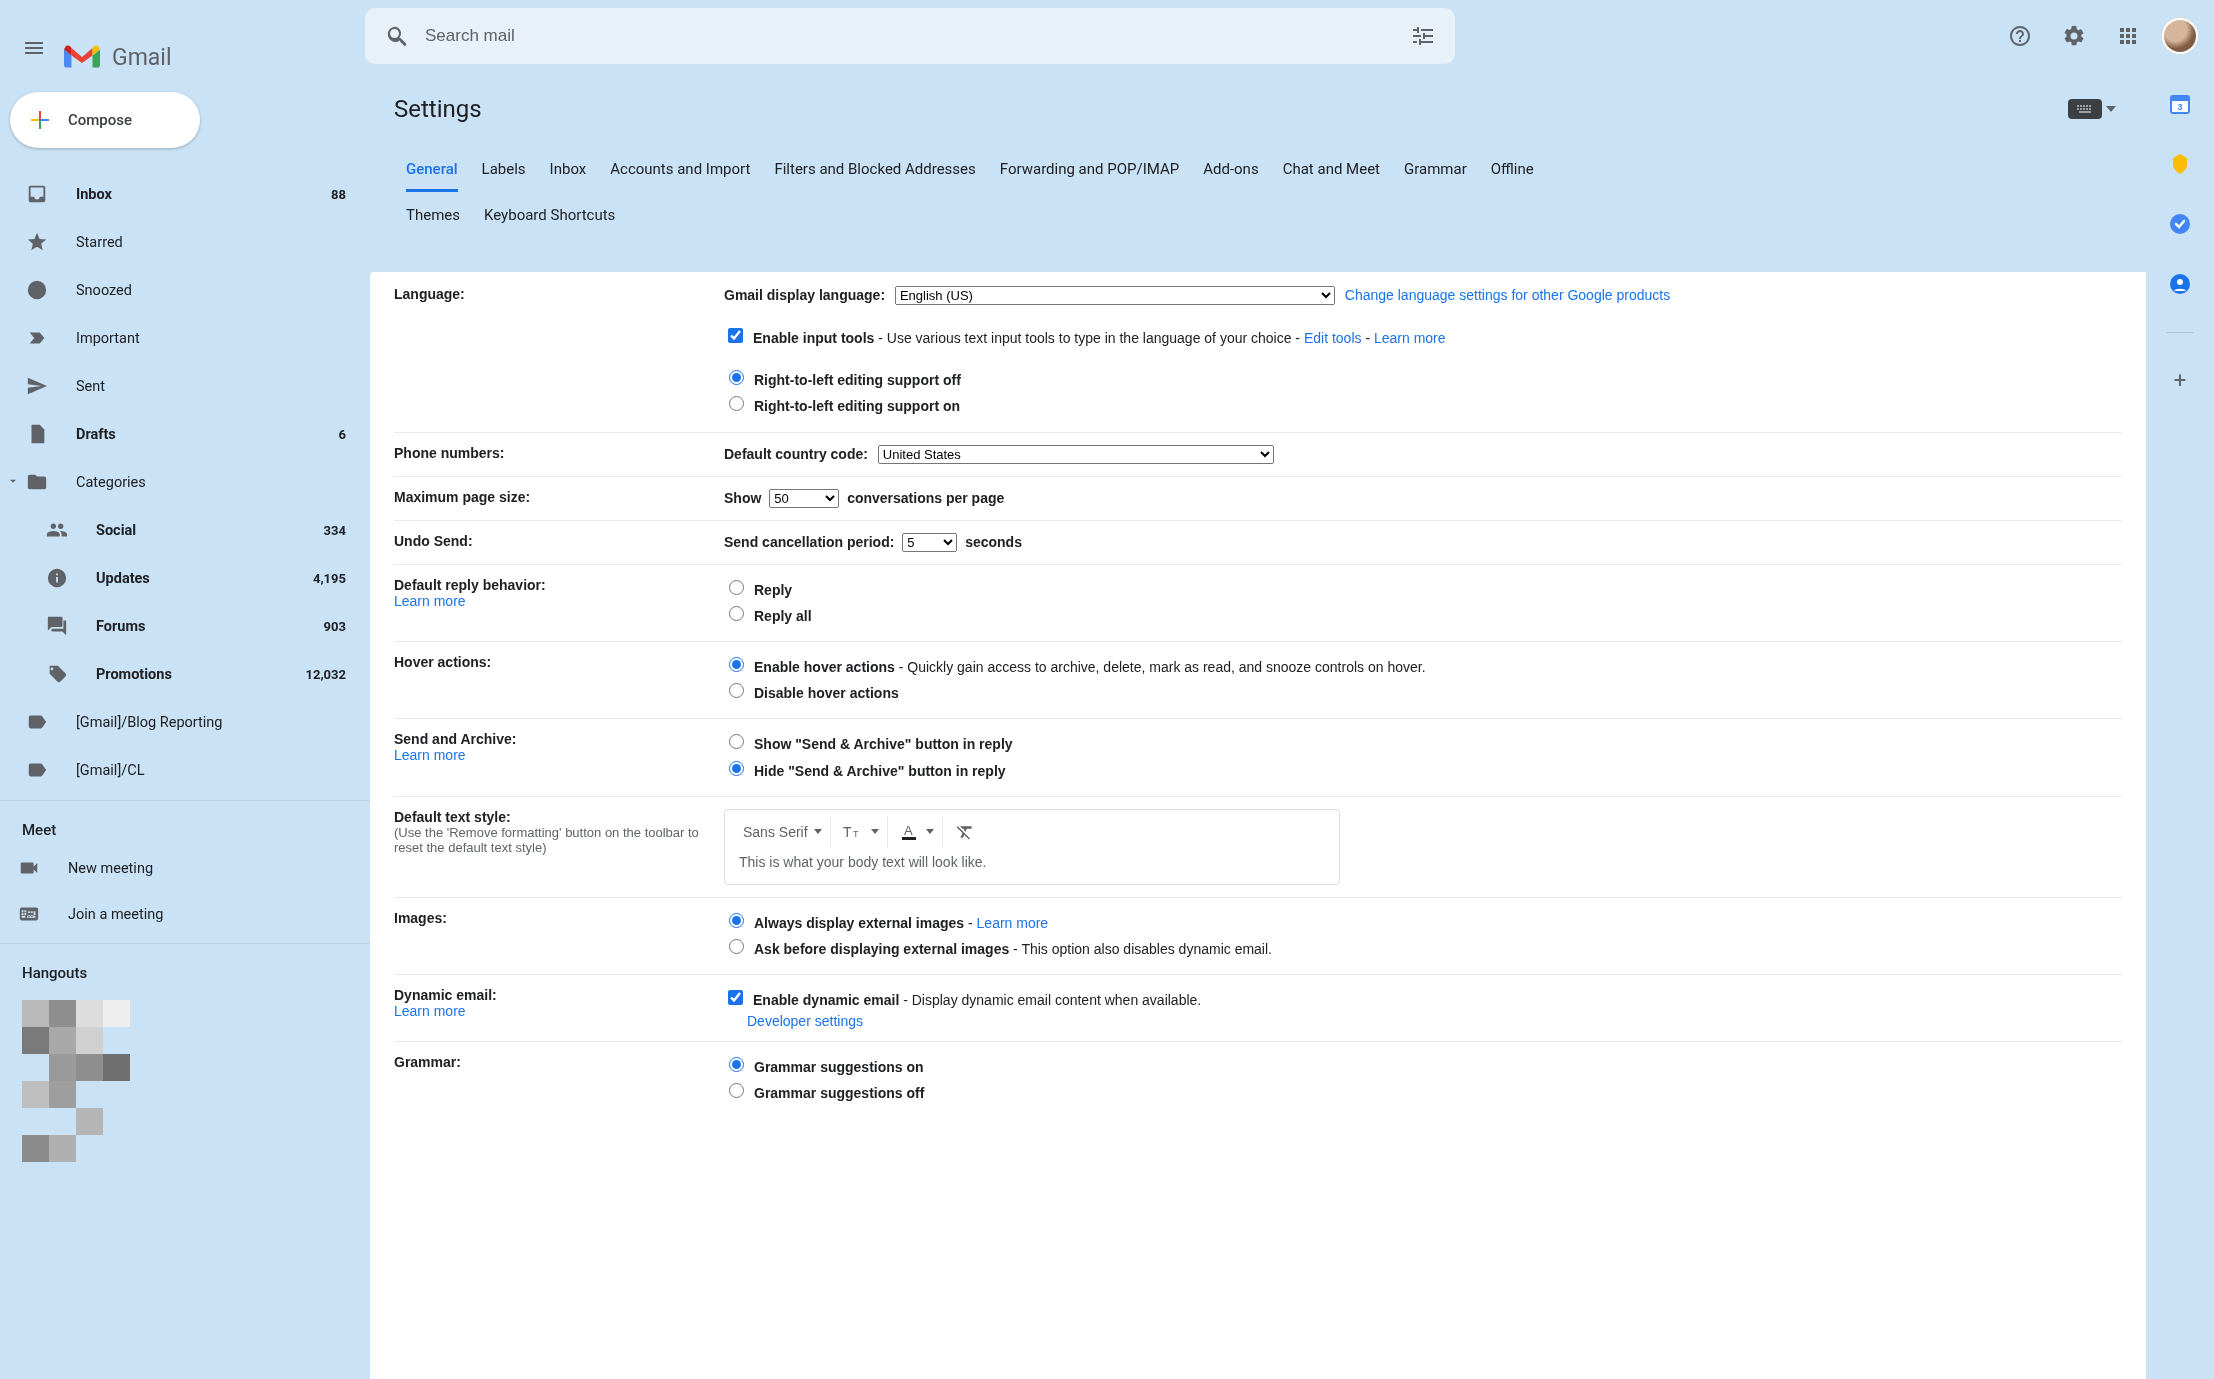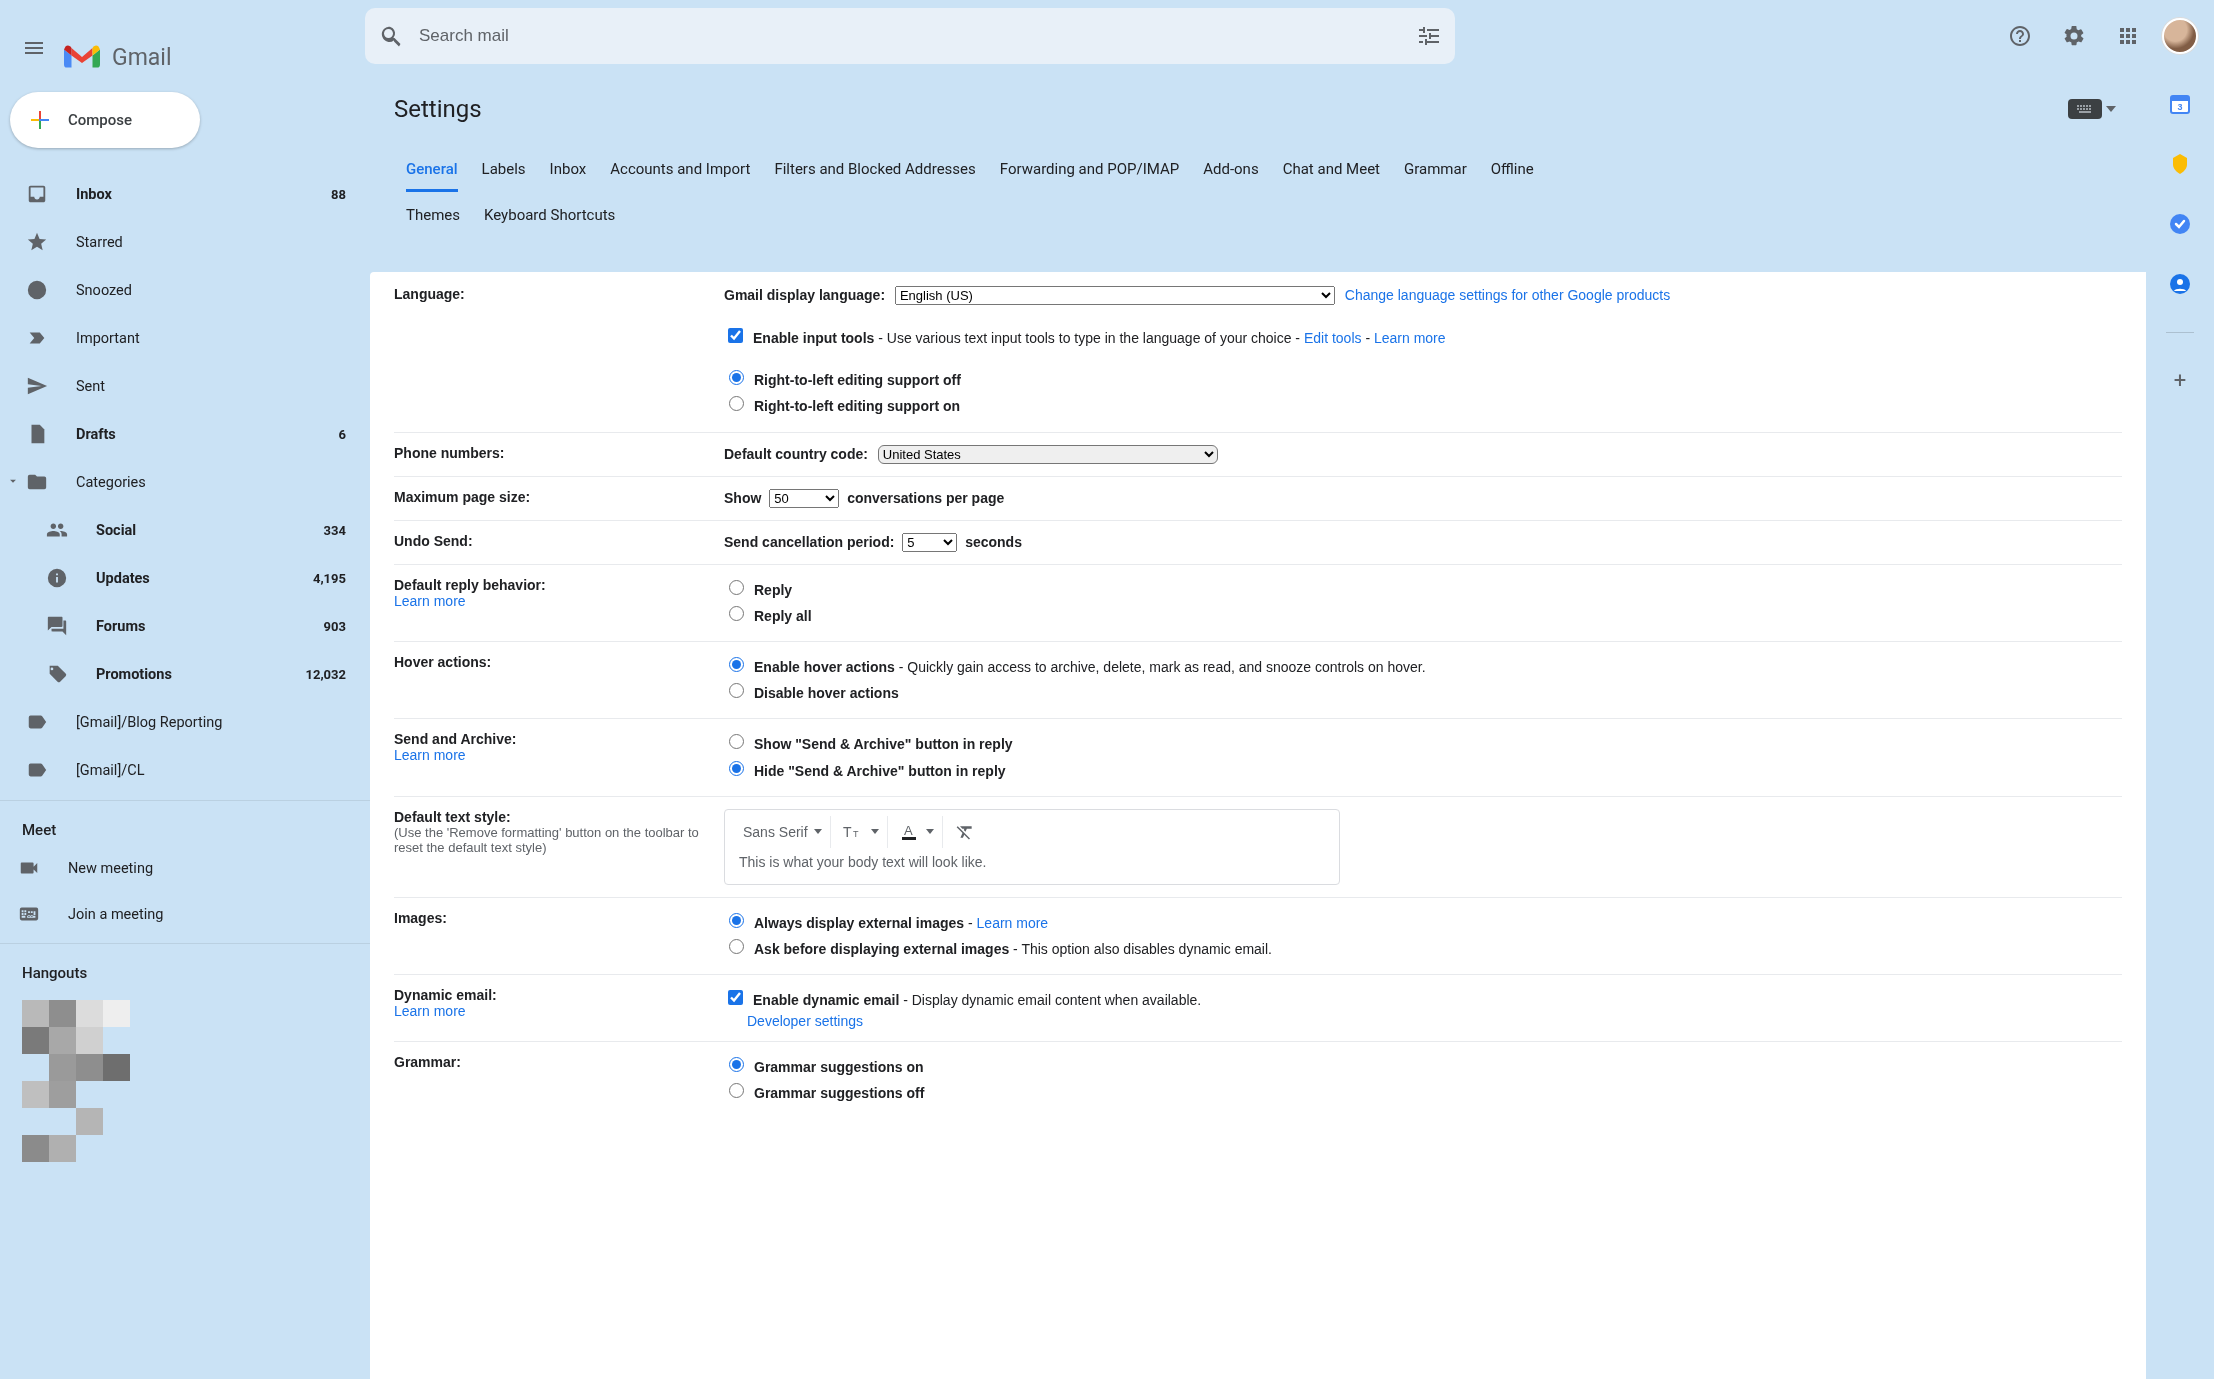--- a/index.html
+++ b/index.html
@@ -21,21 +21,21 @@
     display:flex; align-items:flex-end; padding: 0 14px 0 10px;
   }
   .hamburger { width:48px; height:48px; border-radius:50%; display:flex; align-items:center; justify-content:center; cursor:pointer; }
   .gmail-logo { display:flex; align-items:center; margin-left: 4px; }
   .gmail-logo .m { width: 40px; height: 30px; }
   .gmail-logo .txt { font-size: 23px; color: #5f6368; margin-left: 10px; }
   .searchbar {
     position:absolute; left: 365px; top: 8px;
     width: 1090px; height: 56px;
     background: #e8f0f8; border-radius: 10px;
-    display:flex; align-items:center; padding: 0 14px;
+    display:flex; align-items:center; padding: 0 20px;
   }
   .searchbar .sicon { color:#5f6368; width:24px; height:24px; }
   .searchbar input { border:none; background:transparent; outline:none; flex:1; font-size:17px; margin-left: 14px; color:#202124; }
   .searchbar input::placeholder { color:#5f6368; }
   .searchbar .tune { color:#5f6368; width:24px; height:24px; }
   .header-right { position:absolute; right: 16px; top: 0; height:72px; display:flex; align-items:center; gap: 14px; }
   .hicon { width:40px; height:40px; border-radius:50%; display:flex; align-items:center; justify-content:center; color:#5f6368; cursor:pointer; }
   .avatar { width:36px; height:36px; border-radius:50%; background: radial-gradient(circle at 35% 30%, #d7b59a 0 38%, #815d45 62%); border: 2px solid #fff; box-shadow:0 0 0 1px #dcdcdc; }
 
   
@@ -492,21 +492,21 @@
                 <input type="radio" name="rtl" style="">
                 <b>Right-to-left editing support on</b>
               </label>
           </div>
         </div>
 
         <div class="setting-row">
           <div class="setting-label">Phone numbers:</div>
           <div class="setting-value">
             <span class="linehead">Default country code:</span>
-            <select style="width:340px; margin-left:6px;border-radius:6px;"><option>United States</option></select>
+            <select style="width:396px; margin-left:6px;"><option>United States</option></select>
           </div>
         </div>
 
         <div class="setting-row">
           <div class="setting-label">Maximum page size:</div>
           <div class="setting-value">
             <span class="linehead">Show</span>
             <select style="width:70px; margin:0 4px;"><option>50</option></select>
             <span class="linehead">conversations per page</span>
           </div>

